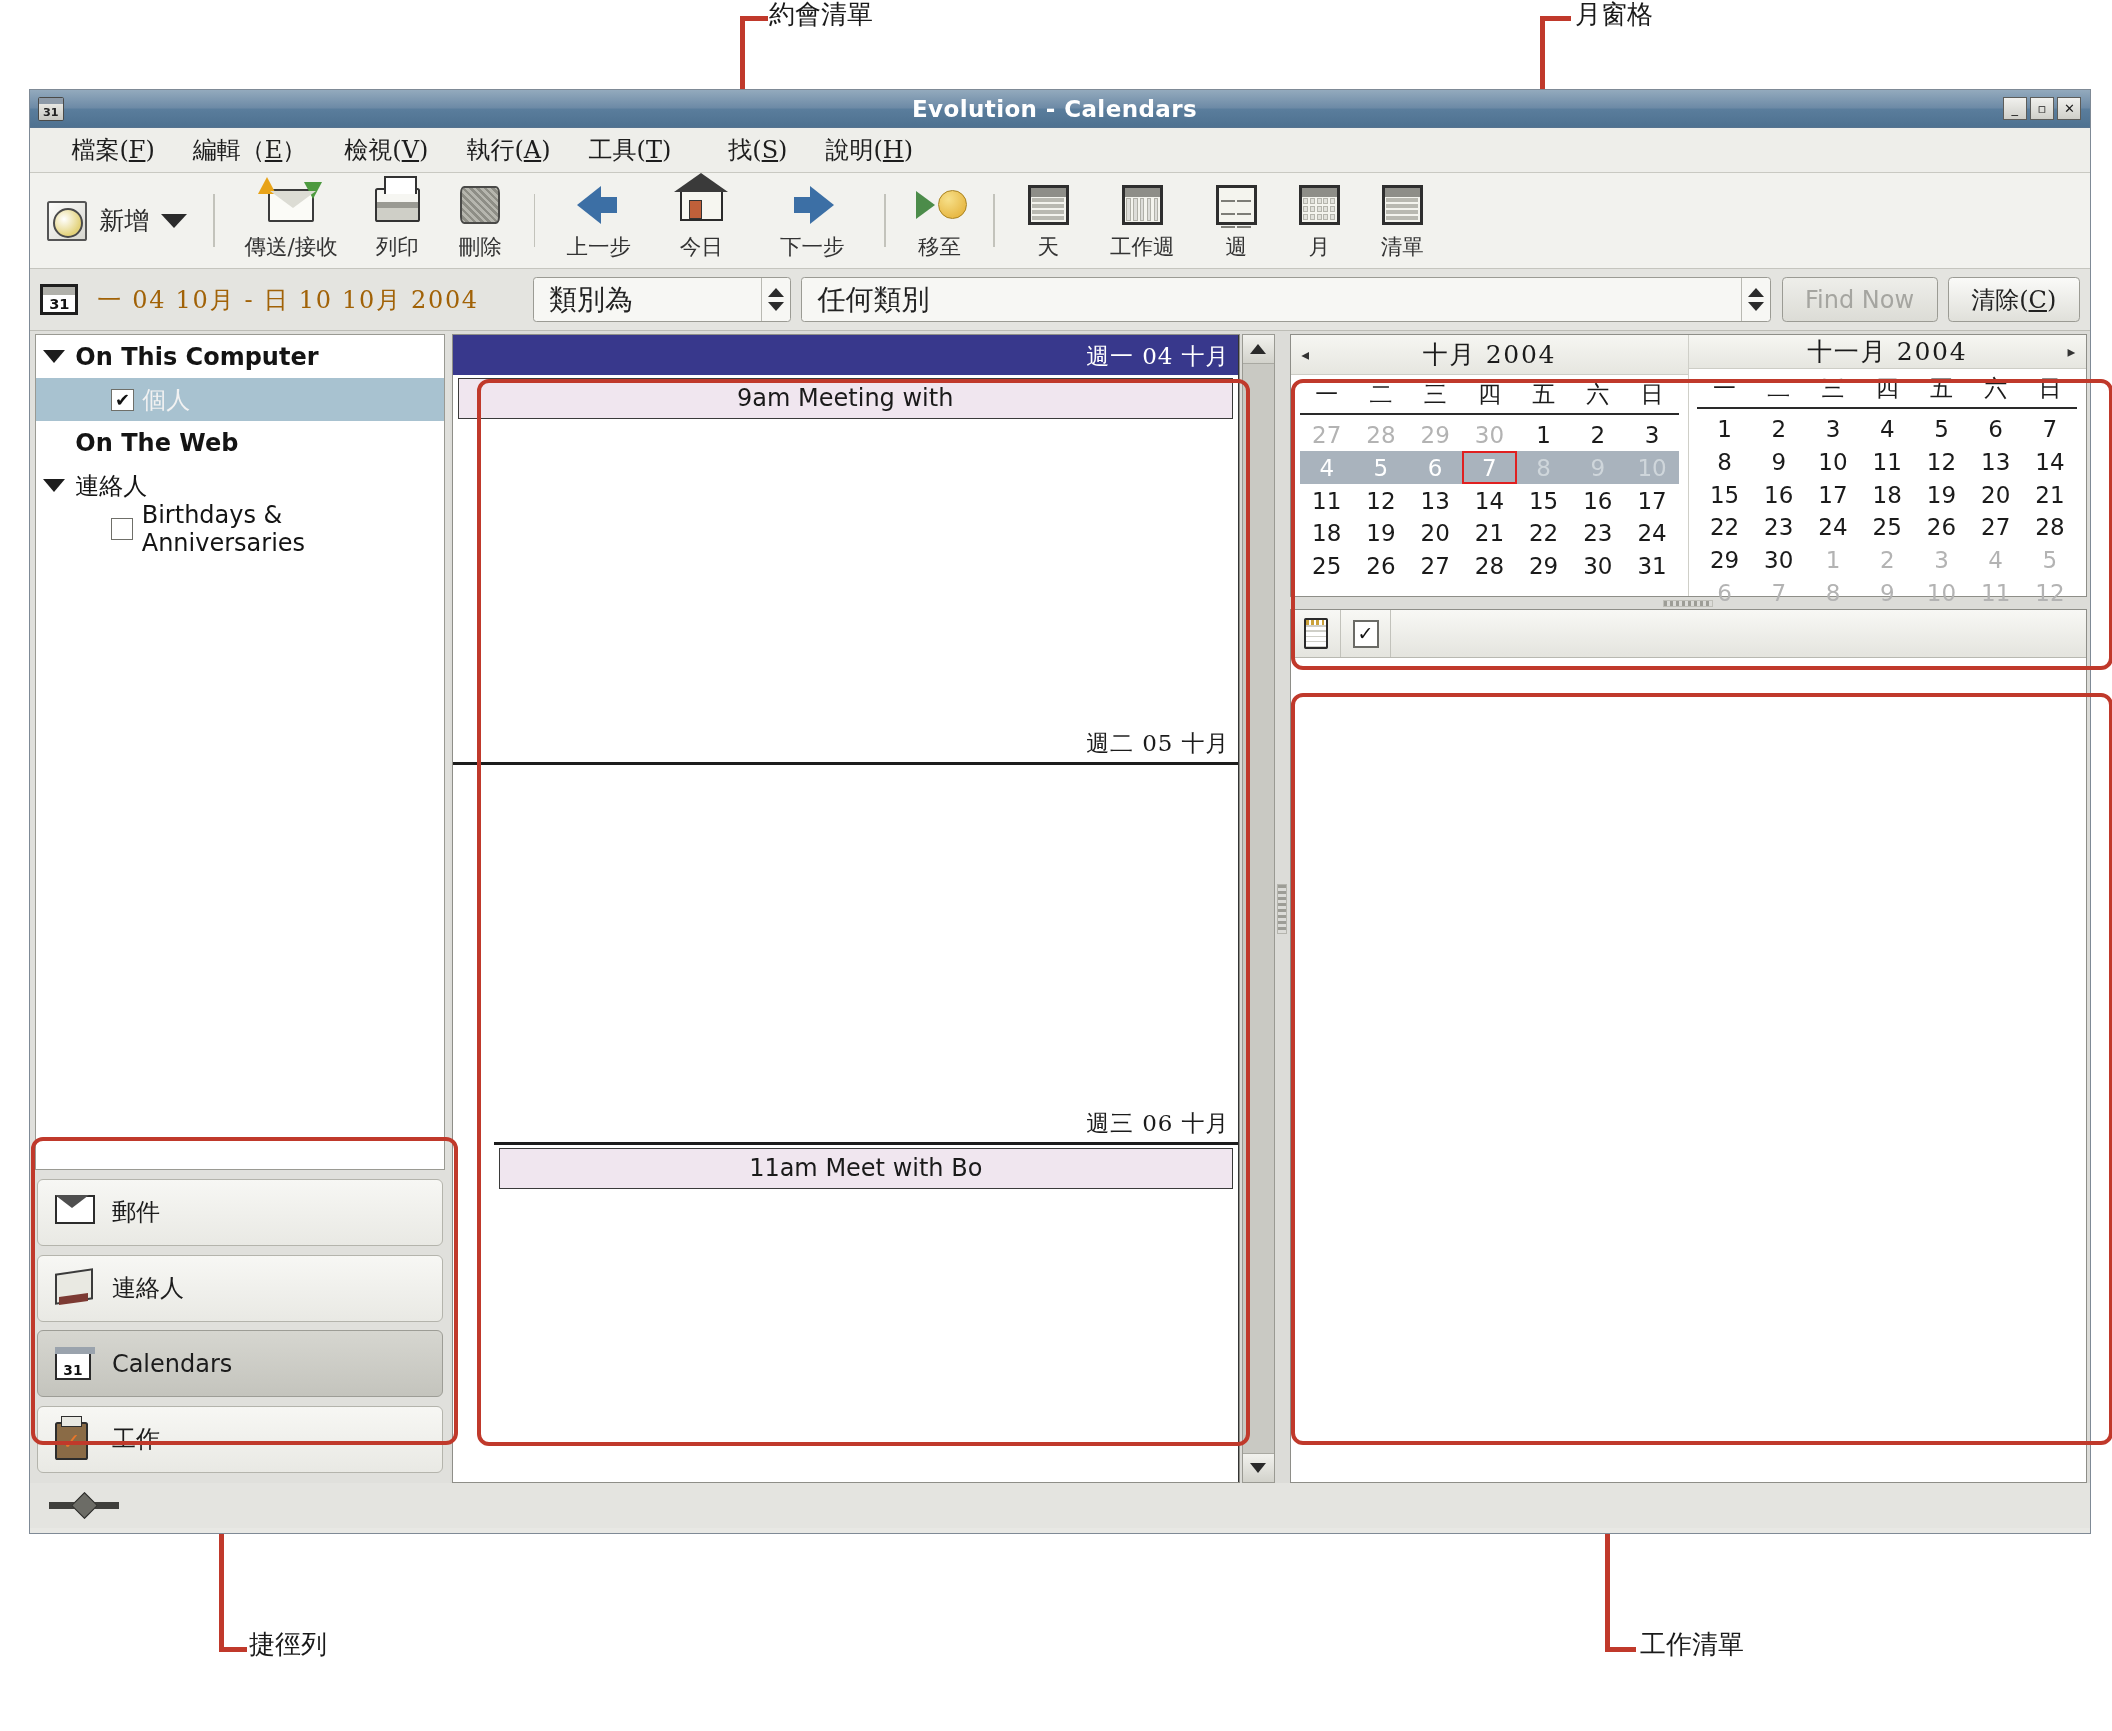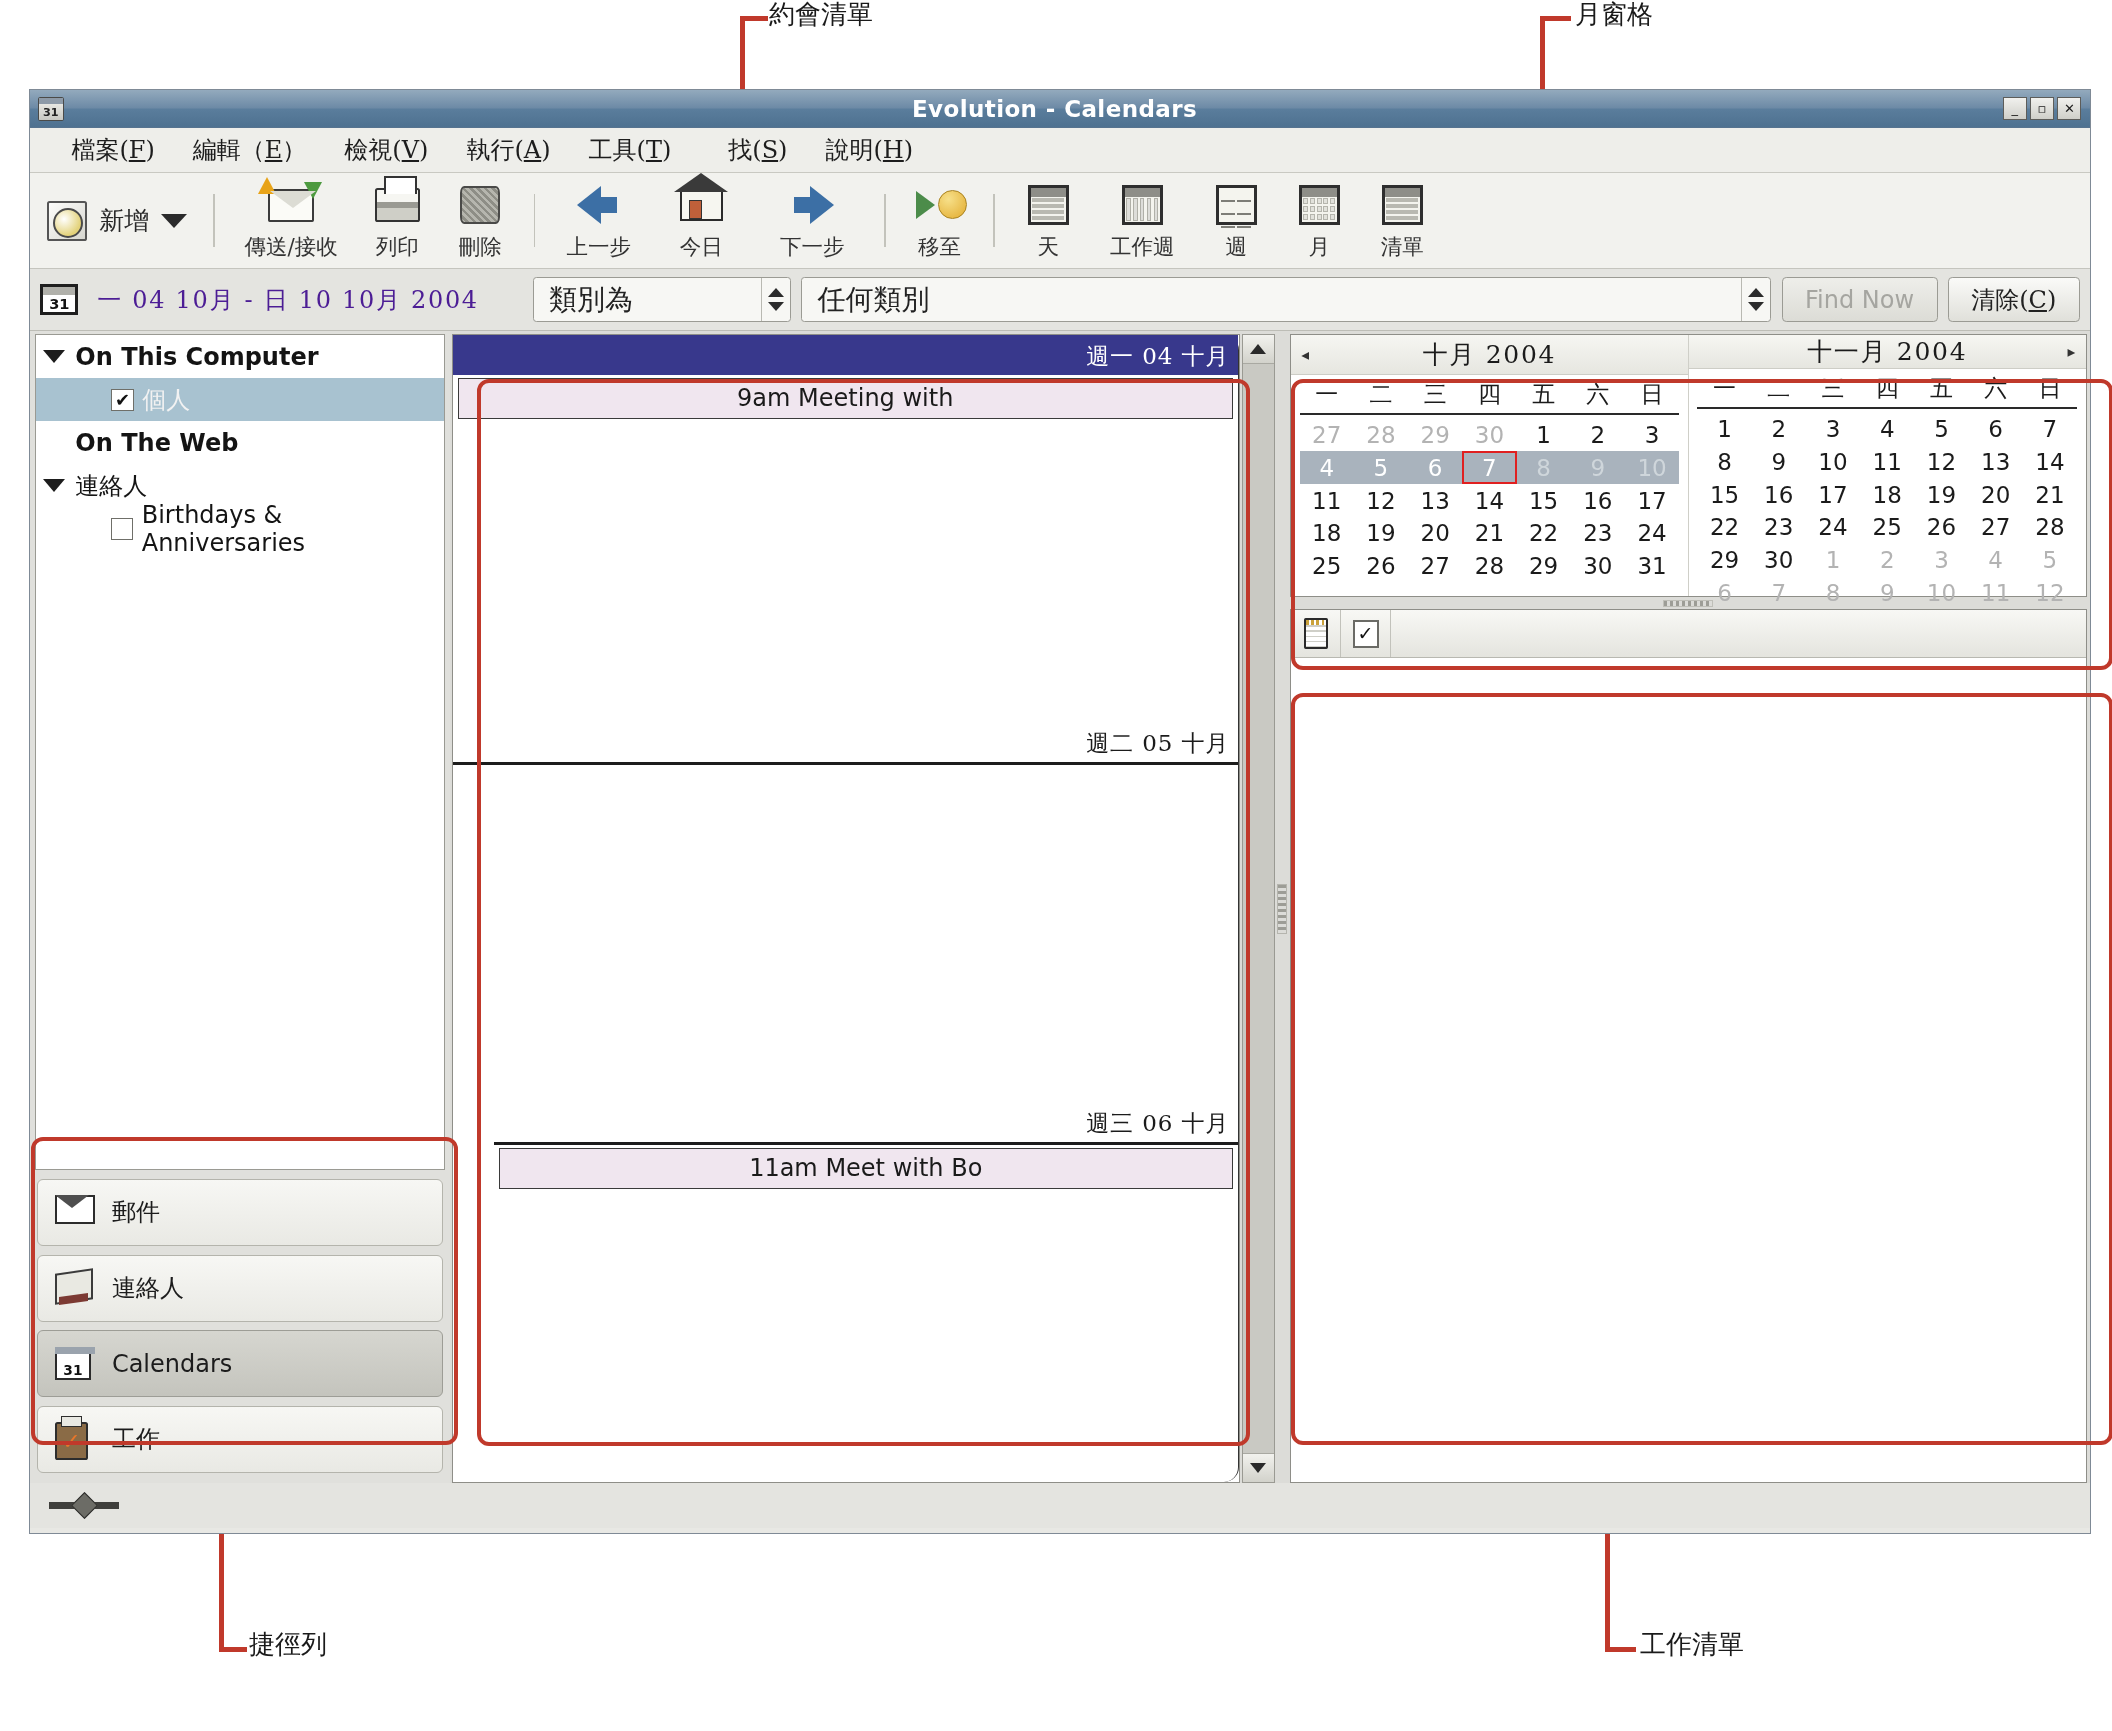--- a/index.html
+++ b/index.html
@@ -188,21 +188,21 @@
     border-bottom: 0.9px solid #bdbdb6;
     display: flex; align-items: center; padding: 0 10.3px; gap: 10.3px;
   }
   .date-range-box { display:flex; align-items:center; gap: 19px; min-width: 482px; }
   .date-icon {
     width:38px;height:31px;background:#fff;border:3.4px solid #1e1e1e;position:relative;
     display:flex;align-items:flex-end;justify-content:center;font-size:14.6px;font-weight:bold;color:#111;
   }
   .date-icon::before{content:"";position:absolute;left:0;right:0;top:0;height:7.7px;background:#b0b0aa;}
   .date-range-text {
-    font-size: 24px; color:#4c1d95; letter-spacing: 1.7px;
+    font-size: 24px; color:#a16207; letter-spacing: 1.7px;
     font-family:"DejaVu Serif","Liberation Serif",serif; white-space:nowrap;
   }
   .combo {
     height: 45px; background:#f7f7f4; border:1.7px solid #9b9b94; border-radius:3.4px;
     display:flex; align-items:center; padding: 0 0 0 15.5px; position:relative;
   }
   .combo .val { font-size:28px; color:#222; font-family:"DejaVu Serif","Liberation Serif",serif; white-space:nowrap;}
   .combo .spin {
     margin-left:auto; width:29px; height:100%; border-left:1.7px solid #b9b9b2;
     display:flex; flex-direction:column; align-items:center; justify-content:center; gap:4.3px;
@@ -270,21 +270,21 @@
     display:flex;align-items:center;justify-content:center;}
   .sc-task::before{content:"";position:absolute;top:-6px;left:6px;width:19px;height:8.6px;background:#e8e8e2;border:1.7px solid #2d2d2d;}
   .sc-task span{ color:#e8762a; font-size:22.4px; line-height:1; font-weight:bold; }
 
   
   .mid-col { flex: 1; display:flex; padding: 3.4px 0 0 0; }
   .weekview {
     flex:1; background:#ffffff; border:1.7px solid #8e8e88; display:flex;
     margin-left: 1.7px;
   }
-  .wcol { flex:1; display:flex; flex-direction:column;border-radius:15px; }
+  .wcol { flex:1; display:flex; flex-direction:column; }
   .wcol.left-half { border-right:1.7px solid #333; }
   .wcell { display:flex; flex-direction:column; position:relative; }
   .wcell .hdr {
     text-align:right; font-size:23px; padding:5.2px 8.6px 3.4px 0;
     font-family:"DejaVu Serif","Liberation Serif",serif;
     border-bottom:3.4px solid #1c1c1c; color:#1b1b1b; letter-spacing:0.9px;
   }
   .wcell .hdr.today { background:#38388c; color:#ffffff; border-bottom:none; }
   .wcell .evts { flex:1; padding: 3.4px 5.2px 0 5.2px; }
   .evt {

